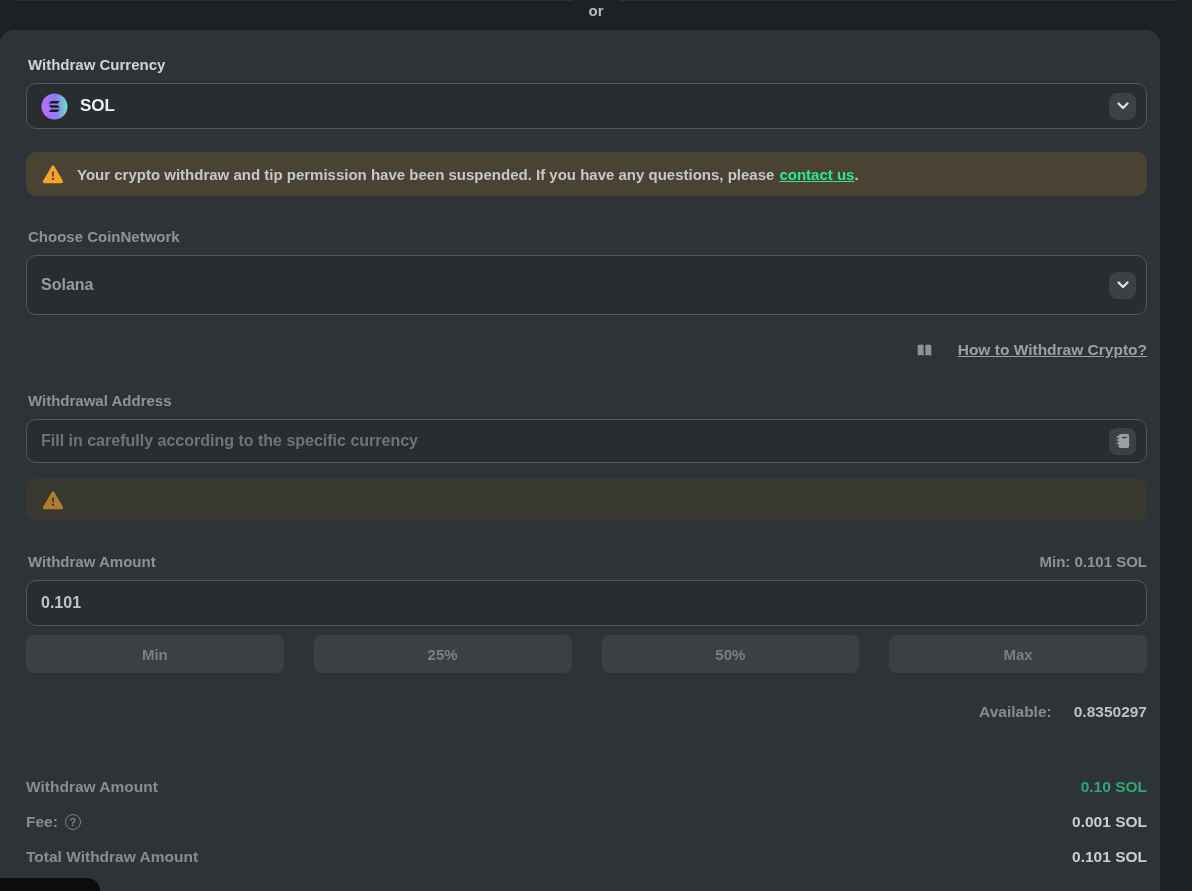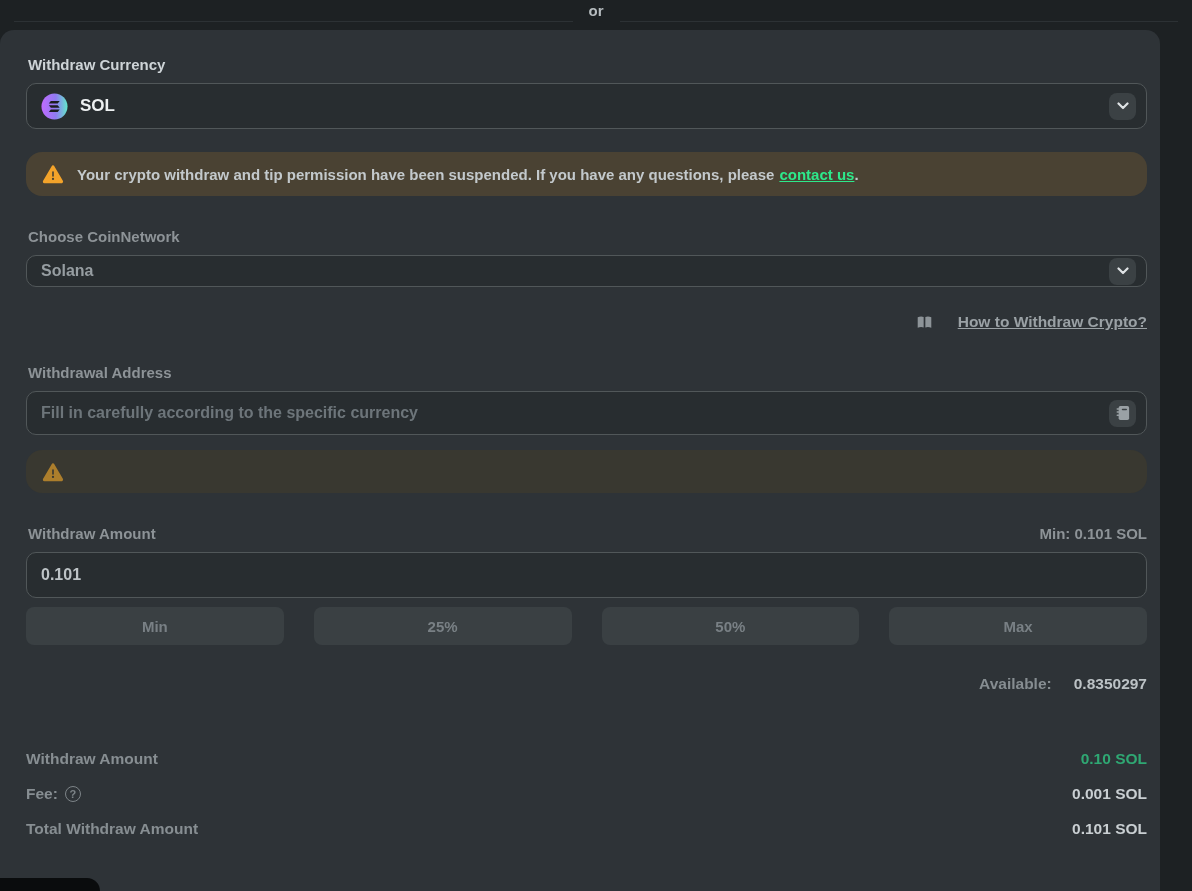--- a/index.html
+++ b/index.html
@@ -7,21 +7,21 @@
     width: 1192px; height: 891px;
     background: #1d2123;
     font-family: "Liberation Sans", "DejaVu Sans", sans-serif;
     overflow: hidden;
     position: relative;
   }
 
   
   .top-strip {
     position: absolute; top: 0; left: 0; right: 0; height: 22px;
-    display: flex; align-items: flex-end; padding: 0 14px;
+    display: flex; align-items: flex-start; padding: 0 14px;
   }
   .or-line { flex: 1; height: 1px; background: #2c3134; }
   .or-text {
     color: #b6bcbf; font-size: 15px; font-weight: bold;
     margin: 0 16px; line-height: 22px;
   }
 
   
   .panel {
     position: absolute; top: 30px; left: 0;
@@ -48,21 +48,21 @@
 
   .icon-btn {
     width: 27px; height: 27px; margin-left: auto; flex: none;
     background: #3b4144; border: none; border-radius: 8px;
     display: flex; align-items: center; justify-content: center;
     cursor: pointer;
   }
 
   
   .banner {
-    margin-top: 23px; height: 44px; border-radius: 16px;
+    margin-top: 23px; height: 44px; border-radius: 10px;
     display: flex; align-items: center; gap: 13px;
     padding: 0 16px; font-size: 15px; font-weight: 600;
   }
   .banner.suspension { background: #4a4233; color: #c3c9cc; }
   .banner.dim { background: #393830; color: #7f868a; margin-top: 15px; height: 43px; }
   .banner a.green-link {
     color: #2de98b; text-decoration: underline; margin-left: 5px; cursor: pointer;
   }
   .banner .dot { color: #c3c9cc; }
 
@@ -179,21 +179,21 @@
         <rect x="11.1" y="8" width="1.8" height="6" rx="0.9" fill="#4a4233"></rect>
         <circle cx="12" cy="16.4" r="1.25" fill="#4a4233"></circle>
       </svg>
     </span>
     <span>
       <span>Your crypto withdraw and tip permission have been suspended. If you have any questions, please</span><a class="green-link">contact us</a><span class="dot">.</span>
     </span>
   </div>
 
   <div class="field-label section-gap" style="margin-top:32px;">Choose CoinNetwork</div>
-  <div class="select" style="height:32px;gap:12px;">
+  <div class="select" style="height:60px;gap:12px;">
     <span class="select-text">Solana</span>
     <button class="icon-btn">
       <span style="display:flex;">
         <svg width="12" height="8" viewBox="0 0 12 8">
             <path d="M1.5 1.5 L6 6 L10.5 1.5" stroke="#dfe3e5" stroke-width="2.2" fill="none" stroke-linecap="round" stroke-linejoin="round"></path>
           </svg>
       </span>
     </button>
   </div>
 

